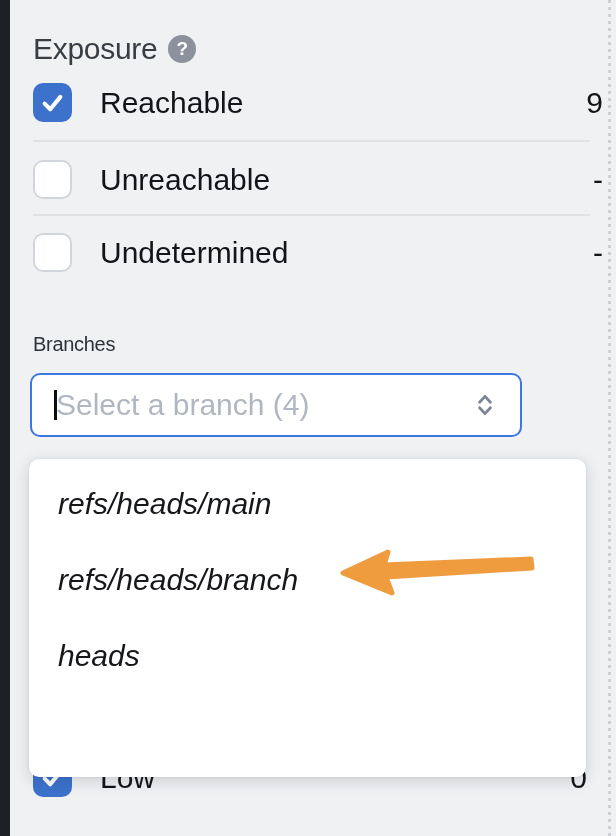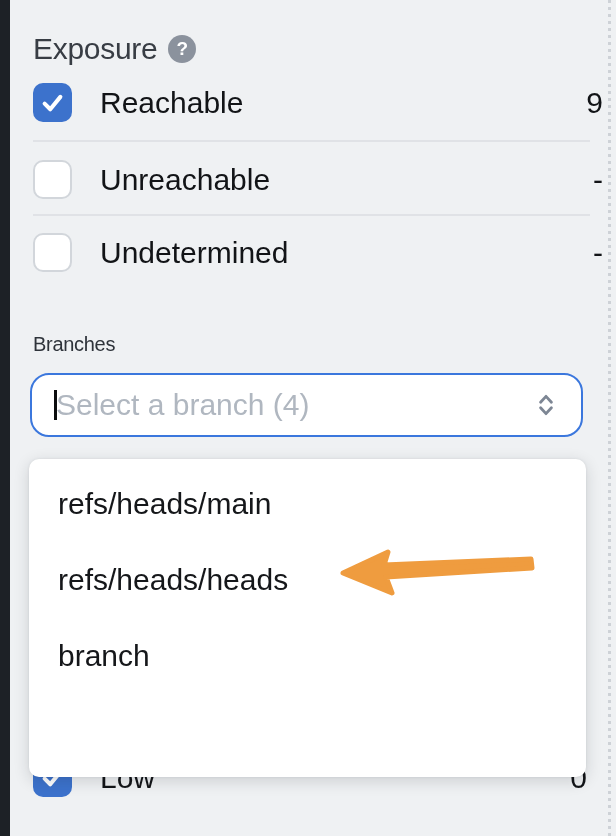--- a/index.html
+++ b/index.html
@@ -42,22 +42,22 @@
   .row-label{margin-left:28px;font-size:30px;color:#121417;}
   .row-count{margin-left:auto;font-size:30px;color:#121417;}
   .divider{
     position:absolute;left:33px;width:557px;height:1.5px;background:#e0e2e6;
   }
   .field-label{
     position:absolute;left:33px;top:323px;height:42px;line-height:42px;
     font-size:20px;font-weight:400;color:#2e333a;letter-spacing:-.3px;
   }
   .combo{
-    position:absolute;left:30px;top:373px;width:553px;height:64px;z-index:2;
-    background:#fff;border:2.5px solid #3b77dd;border-radius:19px;box-sizing:border-box;
+    position:absolute;left:30px;top:373px;width:492px;height:64px;z-index:2;
+    background:#fff;border:2.5px solid #3b77dd;border-radius:10px;box-sizing:border-box;
   }
   .combo input{
     position:absolute;inset:0;width:100%;height:100%;border:none;outline:none;
     background:transparent;font-family:inherit;font-size:30px;color:#121417;
     padding:0 60px 0 24px;box-sizing:border-box;
   }
   .combo input::placeholder{color:#b0b7c0;opacity:1;}
   .text-caret{
     position:absolute;left:22px;top:15px;width:2.5px;height:30px;background:#0c0d0e;
   }
@@ -65,21 +65,21 @@
     position:absolute;right:22px;top:50%;transform:translateY(-50%);
     width:26px;height:26px;
   }
   .menu{
     position:absolute;left:29px;top:459px;width:557px;height:318px;z-index:5;
     background:#fff;border-radius:10px;box-sizing:border-box;padding-top:7px;
     box-shadow:0 4px 16px rgba(25,30,36,.16),0 0 3px rgba(25,30,36,.08);
   }
   .menu-item{
     height:76px;display:flex;align-items:center;padding-left:29px;
-    font-size:30px;color:#15171a;
+    font-size:30px;color:#15171a;font-style:italic;
   }
   .annotation-arrow{
     position:absolute;left:338px;top:546px;z-index:10;
   }
 </style>
 </head>
 <body>
 
 <div class="left-edge"></div>
 <div class="dotted-handle"></div>
@@ -119,22 +119,22 @@
   <input type="text" value="" placeholder="Select a branch (4)" style="">
   <div class="text-caret"></div>
   <svg class="select-chevrons" viewBox="0 0 24 24">
     <polyline points="7,9.5 12,4 17,9.5" fill="none" stroke="#7d8694" stroke-width="2.6" stroke-linecap="round" stroke-linejoin="round"></polyline>
     <polyline points="7,14.5 12,20 17,14.5" fill="none" stroke="#7d8694" stroke-width="2.6" stroke-linecap="round" stroke-linejoin="round"></polyline>
   </svg>
 </div>
 
 <div class="menu">
   <div class="menu-item">refs/heads/main</div>
-  <div class="menu-item">refs/heads/heads</div>
-  <div class="menu-item">branch</div>
+  <div class="menu-item">refs/heads/branch</div>
+  <div class="menu-item">heads</div>
 </div>
 
 <svg class="annotation-arrow" width="200" height="52" viewBox="0 0 200 52">
   <polygon points="5,27 50,6 46,19 193,13 194,22 48,31 54,47" fill="#ef9c3f" stroke="#ef9c3f" stroke-width="5" stroke-linejoin="round" stroke-linecap="round"></polygon>
 </svg>
 
 <div class="row low">
   <span class="checkbox checked">
     <svg width="27" height="27" viewBox="0 0 24 24">
       <polyline points="5,13 10,18 19,7" fill="none" stroke="#fff" stroke-width="3.6" stroke-linecap="round" stroke-linejoin="round"></polyline>

